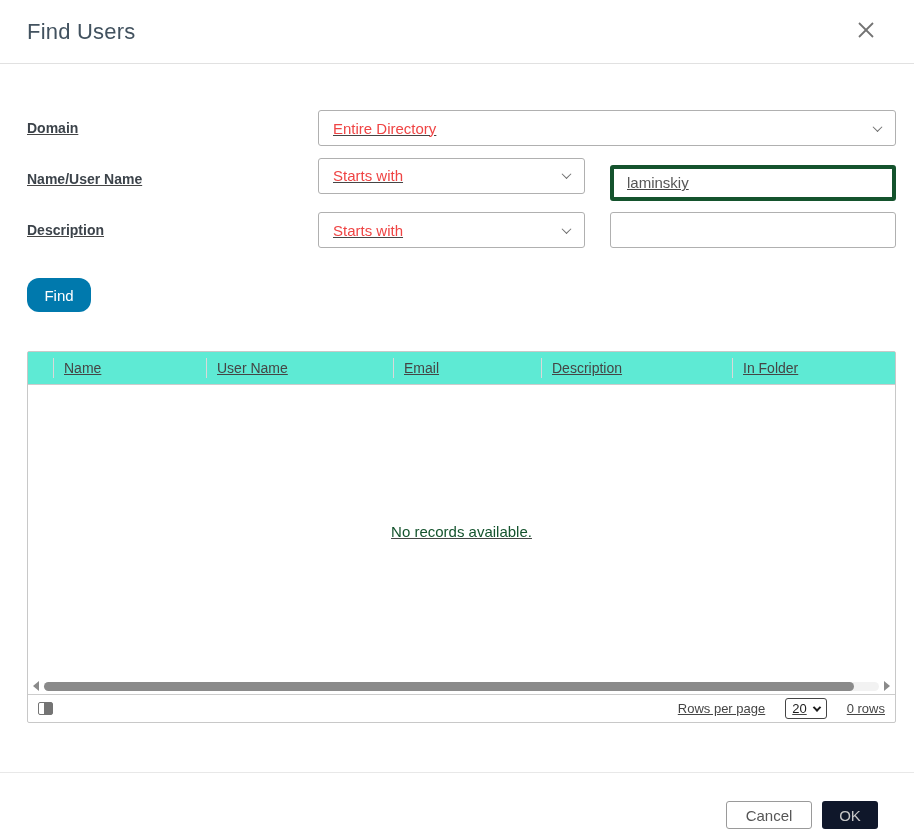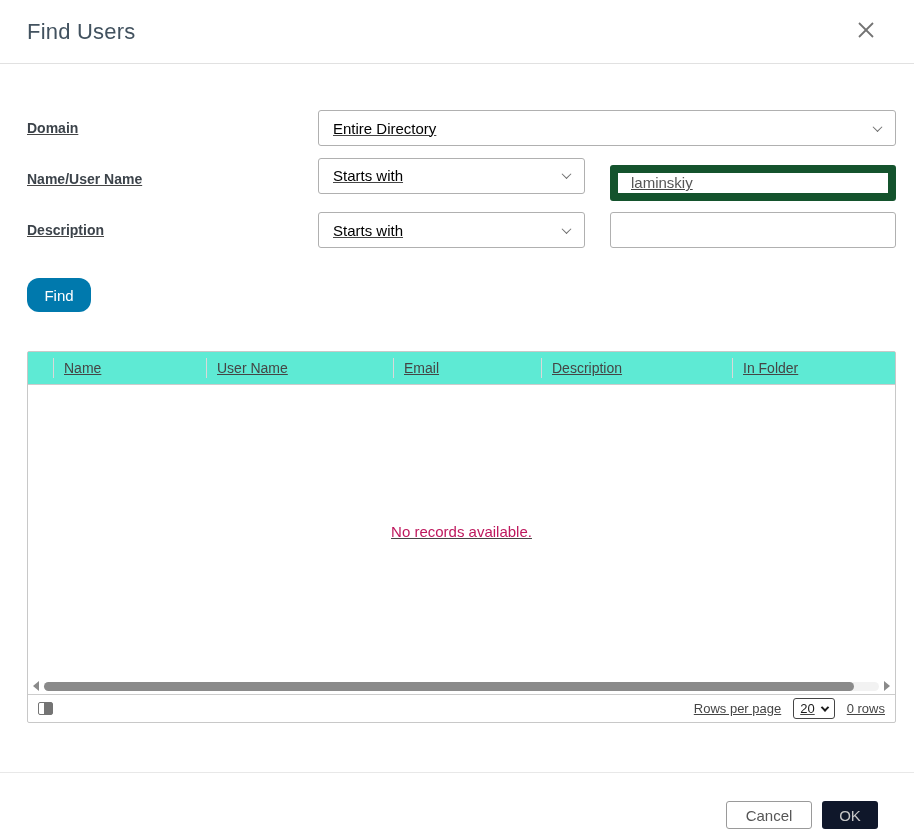--- a/index.html
+++ b/index.html
@@ -56,21 +56,21 @@
   .sel {
     height: 36px;
     border: 1px solid #b0b0b0;
     border-radius: 3px;
     background: #fff;
     display: flex;
     align-items: center;
     justify-content: space-between;
     padding: 0 14px;
     font-size: 15px;
-    color: #000000;
+    color: #ef4444;
     cursor: pointer;
     gap: 35px;
   }
   .sel-full { flex: 1; }
   .sel-op { flex: 0 0 267px; }
   .chev {
     width: 7px; height: 7px;
     border-right: 1px solid #6e6e6e;
     border-bottom: 1px solid #6e6e6e;
     transform: rotate(45deg) translate(-1px,-1px);
@@ -81,21 +81,21 @@
     flex: 1;
     height: 36px;
     border: 1px solid #b0b0b0;
     border-radius: 3px;
     padding: 0 13px;
     font-size: 15px;
     color: #565656;
     font-family: "Liberation Sans", sans-serif;
     outline: none;
   }
-  .txt.focused { border: 8px solid #14532d; margin-top: 7px; }
+  .txt.focused { border: 4px solid #14532d; margin-top: 7px; }
 
   .find-btn {
     margin-top: 15px;
     width: 64px; height: 34px;
     background: #0079ad;
     color: #ffffff;
     border: none;
     border-radius: 12px;
     font-size: 15px;
     font-family: "Liberation Sans", sans-serif;
@@ -137,21 +137,21 @@
   .c-email  { flex: 0 0 148px; }
   .c-desc   { flex: 0 0 191px; }
   .c-folder { flex: 1; }
 
   .dg-body {
     height: 293px;
     display: flex;
     align-items: center;
     justify-content: center;
   }
-  .empty-msg { font-size: 15px; color: #be185d; }
+  .empty-msg { font-size: 15px; color: #14532d; }
 
   .dg-scrollbar {
     height: 16px;
     display: flex;
     align-items: center;
     padding: 0 5px;
   }
   .scroll-arrow {
     width: 0; height: 0;
     border-style: solid;
@@ -191,21 +191,21 @@
     width: 15px; height: 13px;
     border: 1px solid #747474;
     border-radius: 2px;
     background: linear-gradient(to right, #ffffff 0 5px, #747474 5px);
     cursor: pointer;
   }
   .footer-right {
     margin-left: auto;
     display: flex;
     align-items: center;
-    gap: 12px;
+    gap: 20px;
   }
   .rpp-select {
     height: 21px;
     border: 1px solid #454545;
     border-radius: 3px;
     background: #fff;
     display: flex;
     align-items: center;
     gap: 7px;
     padding: 0 6px;

